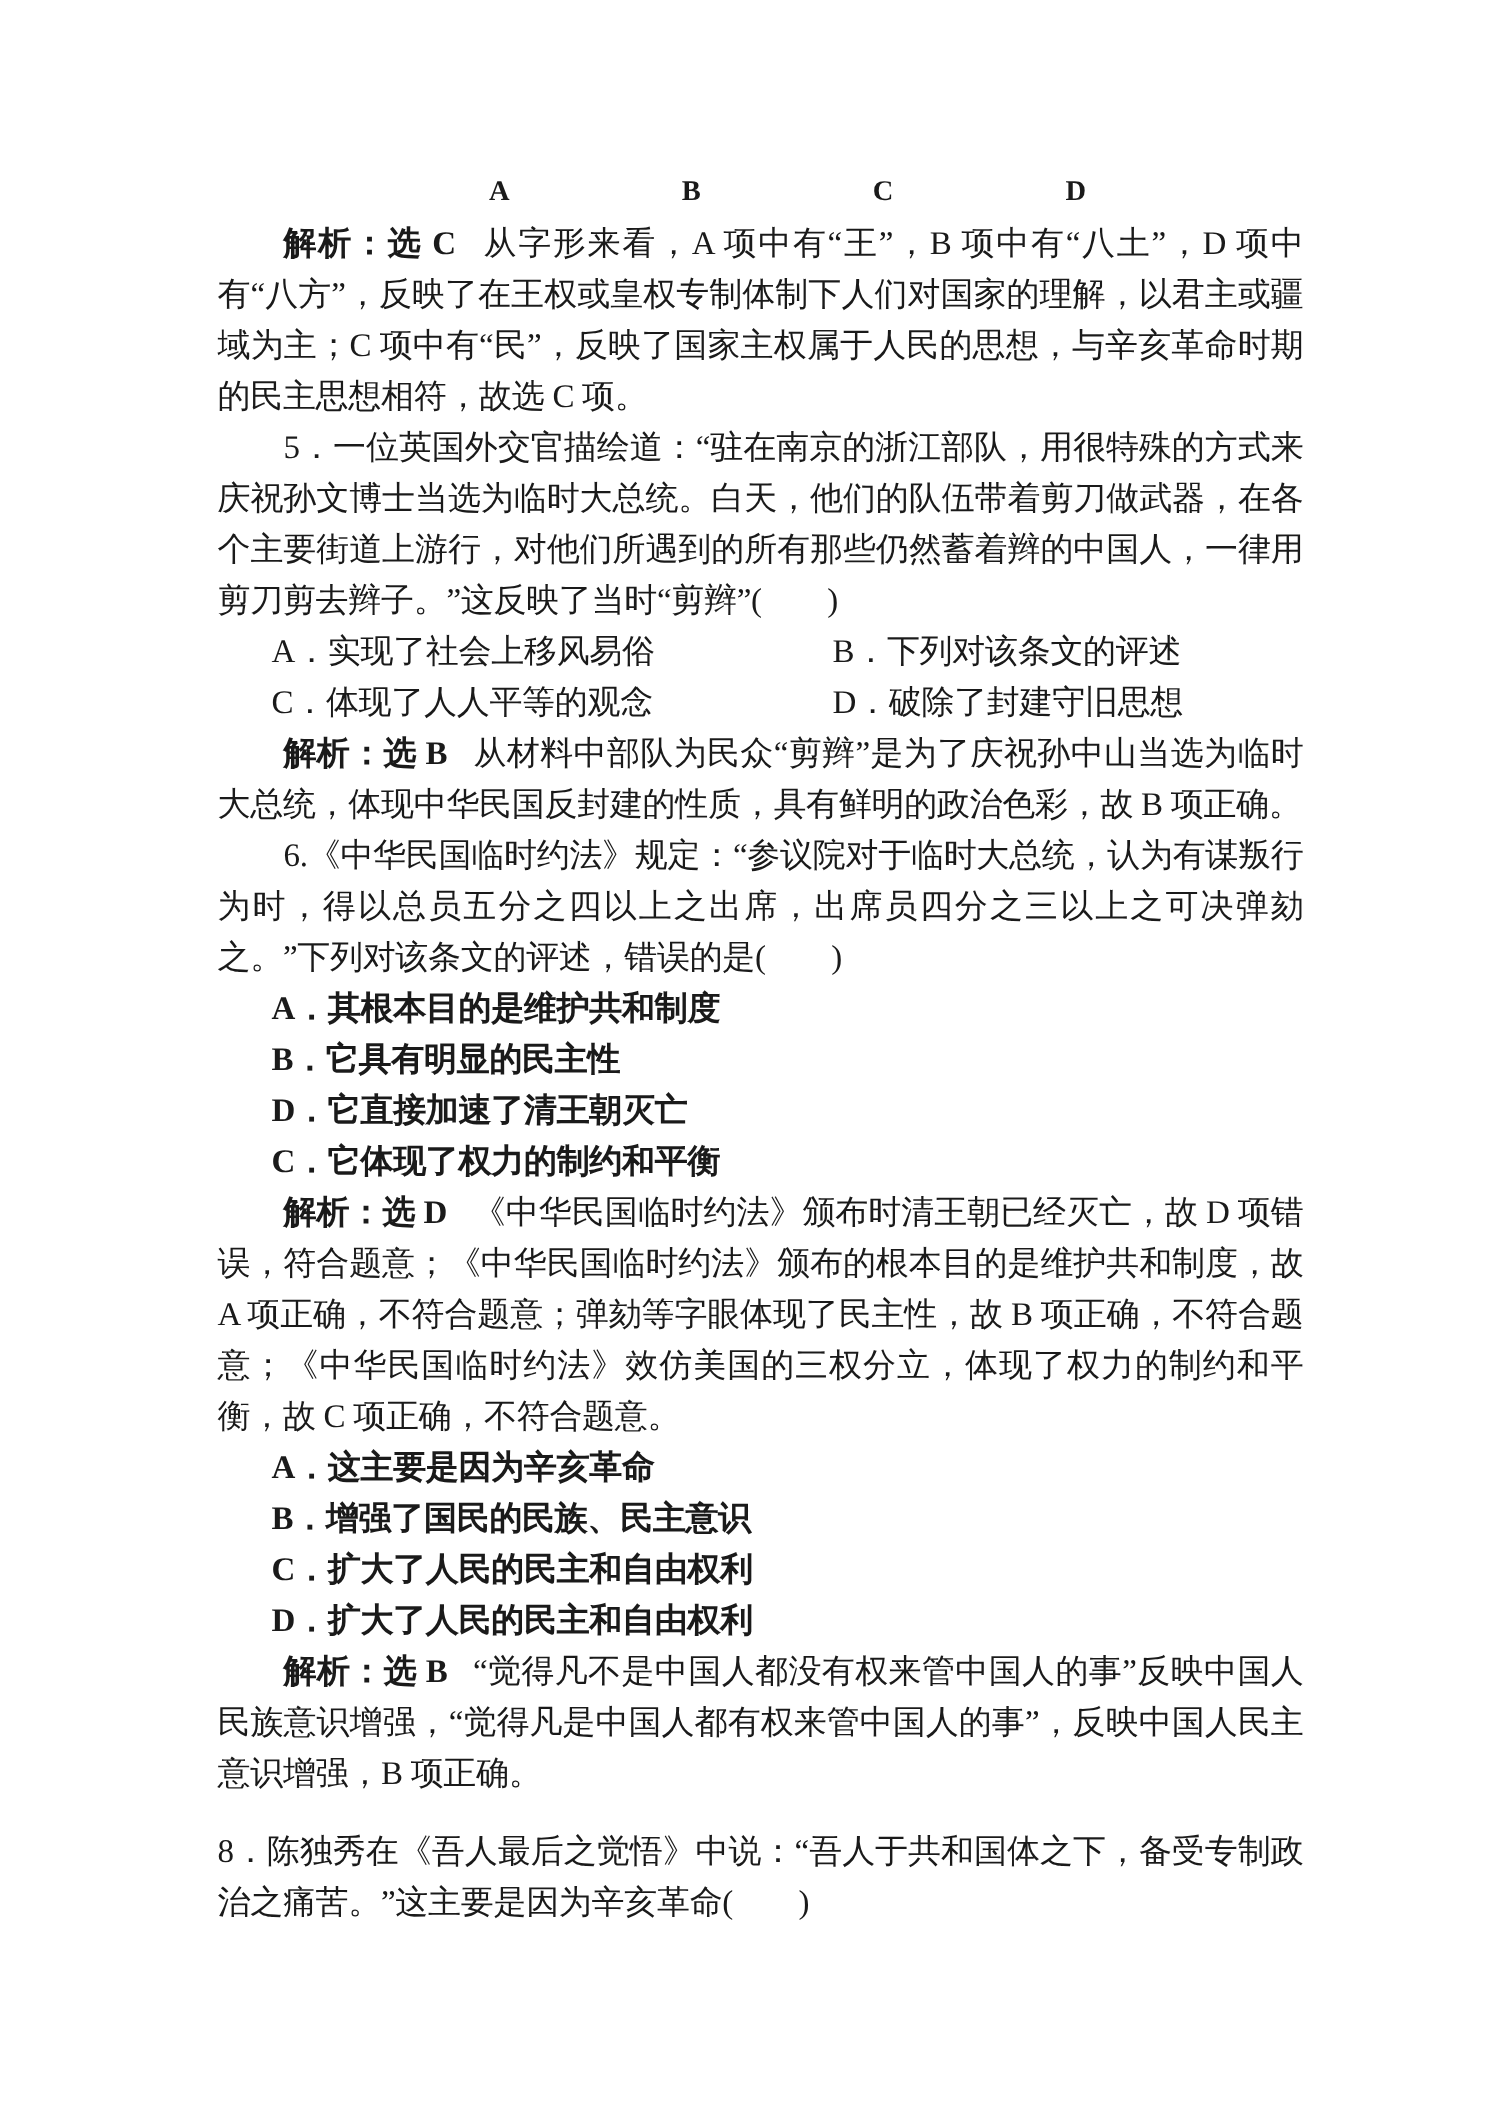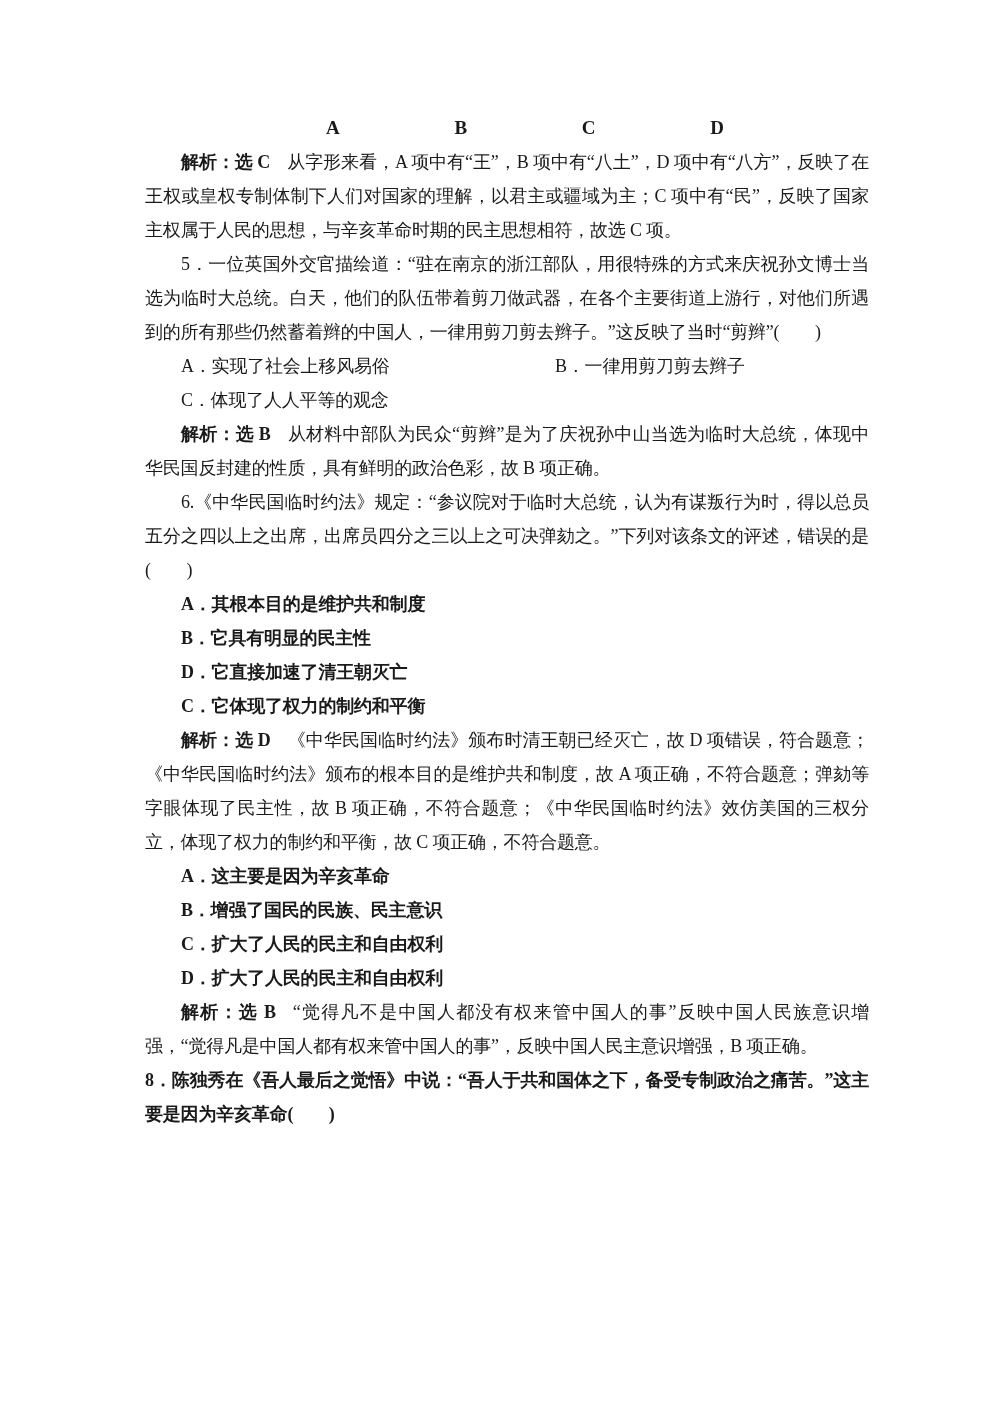--- a/index.html
+++ b/index.html
@@ -12,36 +12,36 @@
   .page {
     position: relative;
     width: 1000px;
     height: 1414px;
     background: #ffffff;
     padding: 111px 0 0 145px;
     overflow: hidden;
   }
   .content { width: 724px; }
   .content p, .opt-row {
-    font-size: 18px;
+    font-size: 22px;
     line-height: 34px;
     text-align: justify;
     letter-spacing: -0.2px;
   }
   .figure-labels {
     display: flex;
     justify-content: space-between;
     width: 398px;
     margin-left: 181px;
     font-weight: 700;
     font-size: 19px;
     line-height: 34px;
   }
   .stem { font-weight: 400; text-indent: 2em; }
-  .stem.q8 { text-indent: 0; font-weight: 700; }
+  .stem.q8 { text-indent: 0; font-weight: 400; margin-top: 18px; }
   .opt-row { display: flex; padding-left: 36px; font-weight: 400; }
   .opt-row .col1 { flex: 0 0 374px; }
   .opt-line { font-weight: 700; padding-left: 36px; text-align: center; }
   .analysis { font-weight: 400; text-indent: 2em; }
   .analysis .ans-label, .analysis .ans-pick { font-weight: 700; }
   .analysis .ans-pick { padding-right: 17px; }
 </style>
 </head>
 <body>
 
@@ -53,24 +53,25 @@
       <span>B</span>
       <span>C</span>
       <span>D</span>
     </div>
 
     <p class="analysis"><span class="ans-label">解析：</span><span class="ans-pick">选 C</span><span class="ans-text">从字形来看，A 项中有“王”，B 项中有“八土”，D 项中有“八方”，反映了在王权或皇权专制体制下人们对国家的理解，以君主或疆域为主；C 项中有“民”，反映了国家主权属于人民的思想，与辛亥革命时期的民主思想相符，故选 C 项。</span></p>
 
     <p class="stem">5．一位英国外交官描绘道：“驻在南京的浙江部队，用很特殊的方式来庆祝孙文博士当选为临时大总统。白天，他们的队伍带着剪刀做武器，在各个主要街道上游行，对他们所遇到的所有那些仍然蓄着辫的中国人，一律用剪刀剪去辫子。”这反映了当时“剪辫”(　　)</p>
     <div class="opt-row">
       <span class="col1">A．实现了社会上移风易俗</span>
-      <span>B．一律用剪刀剪去辫子</span>
+      <span>B．下列对该条文的评述</span>
     </div>
     <div class="opt-row">
       <span class="col1">C．体现了人人平等的观念</span>
+      <span>D．破除了封建守旧思想</span>
     </div>
     <p class="analysis"><span class="ans-label">解析：</span><span class="ans-pick">选 B</span><span class="ans-text">从材料中部队为民众“剪辫”是为了庆祝孙中山当选为临时大总统，体现中华民国反封建的性质，具有鲜明的政治色彩，故 B 项正确。</span></p>
 
     <p class="stem">6.《中华民国临时约法》规定：“参议院对于临时大总统，认为有谋叛行为时，得以总员五分之四以上之出席，出席员四分之三以上之可决弹劾之。”下列对该条文的评述，错误的是(　　)</p>
     <p class="opt-line">A．其根本目的是维护共和制度</p>
     <p class="opt-line">B．它具有明显的民主性</p>
     <p class="opt-line">D．它直接加速了清王朝灭亡</p>
     <p class="opt-line">C．它体现了权力的制约和平衡</p>
     <p class="analysis"><span class="ans-label">解析：</span><span class="ans-pick">选 D</span><span class="ans-text">《中华民国临时约法》颁布时清王朝已经灭亡，故 D 项错误，符合题意；《中华民国临时约法》颁布的根本目的是维护共和制度，故 A 项正确，不符合题意；弹劾等字眼体现了民主性，故 B 项正确，不符合题意；《中华民国临时约法》效仿美国的三权分立，体现了权力的制约和平衡，故 C 项正确，不符合题意。</span></p>
 

